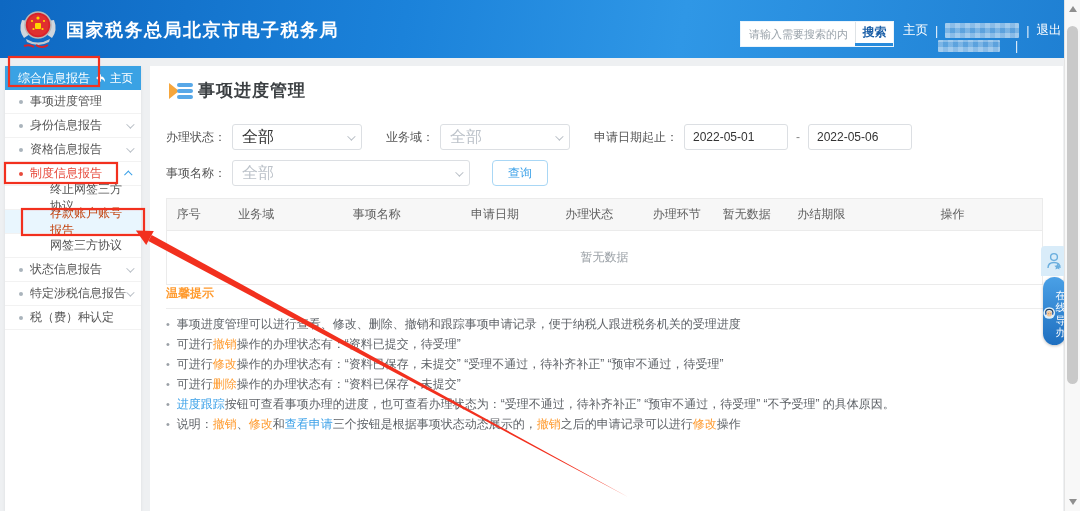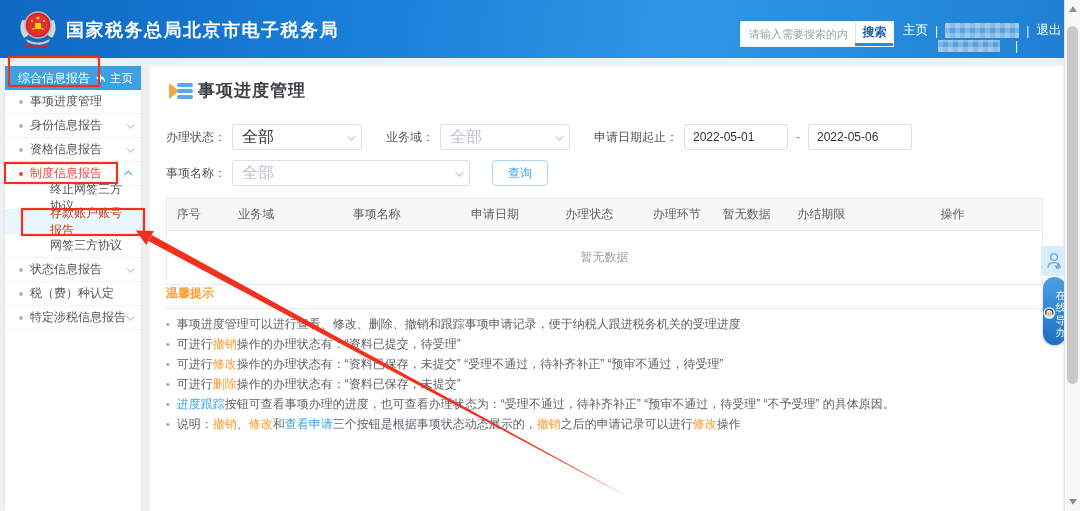--- a/index.html
+++ b/index.html
@@ -171,26 +171,26 @@
       <div class="mi sub">
         <span>网签三方协议</span>
       </div>
       <div class="mi">
         <span class="blt"></span>
         <span>状态信息报告</span>
         <span class="chev down"></span>
       </div>
       <div class="mi">
         <span class="blt"></span>
-        <span>税（费）种认定</span>
-      </div>
-      <div class="mi">
-        <span class="blt"></span>
         <span>特定涉税信息报告</span>
         <span class="chev down"></span>
+      </div>
+      <div class="mi">
+        <span class="blt"></span>
+        <span>税（费）种认定</span>
       </div>
     </nav>
   </div>
 
   <div class="main">
     <div class="ptitle-row">
       <svg width="30" height="22" viewBox="0 0 30 22">
         <polygon points="3,3 13,11 3,19" fill="#f6a63c"></polygon>
         <rect x="11" y="3" width="16" height="4" rx="2" fill="#58a8e8"></rect>
         <rect x="11" y="9" width="16" height="4" rx="2" fill="#58a8e8"></rect>

